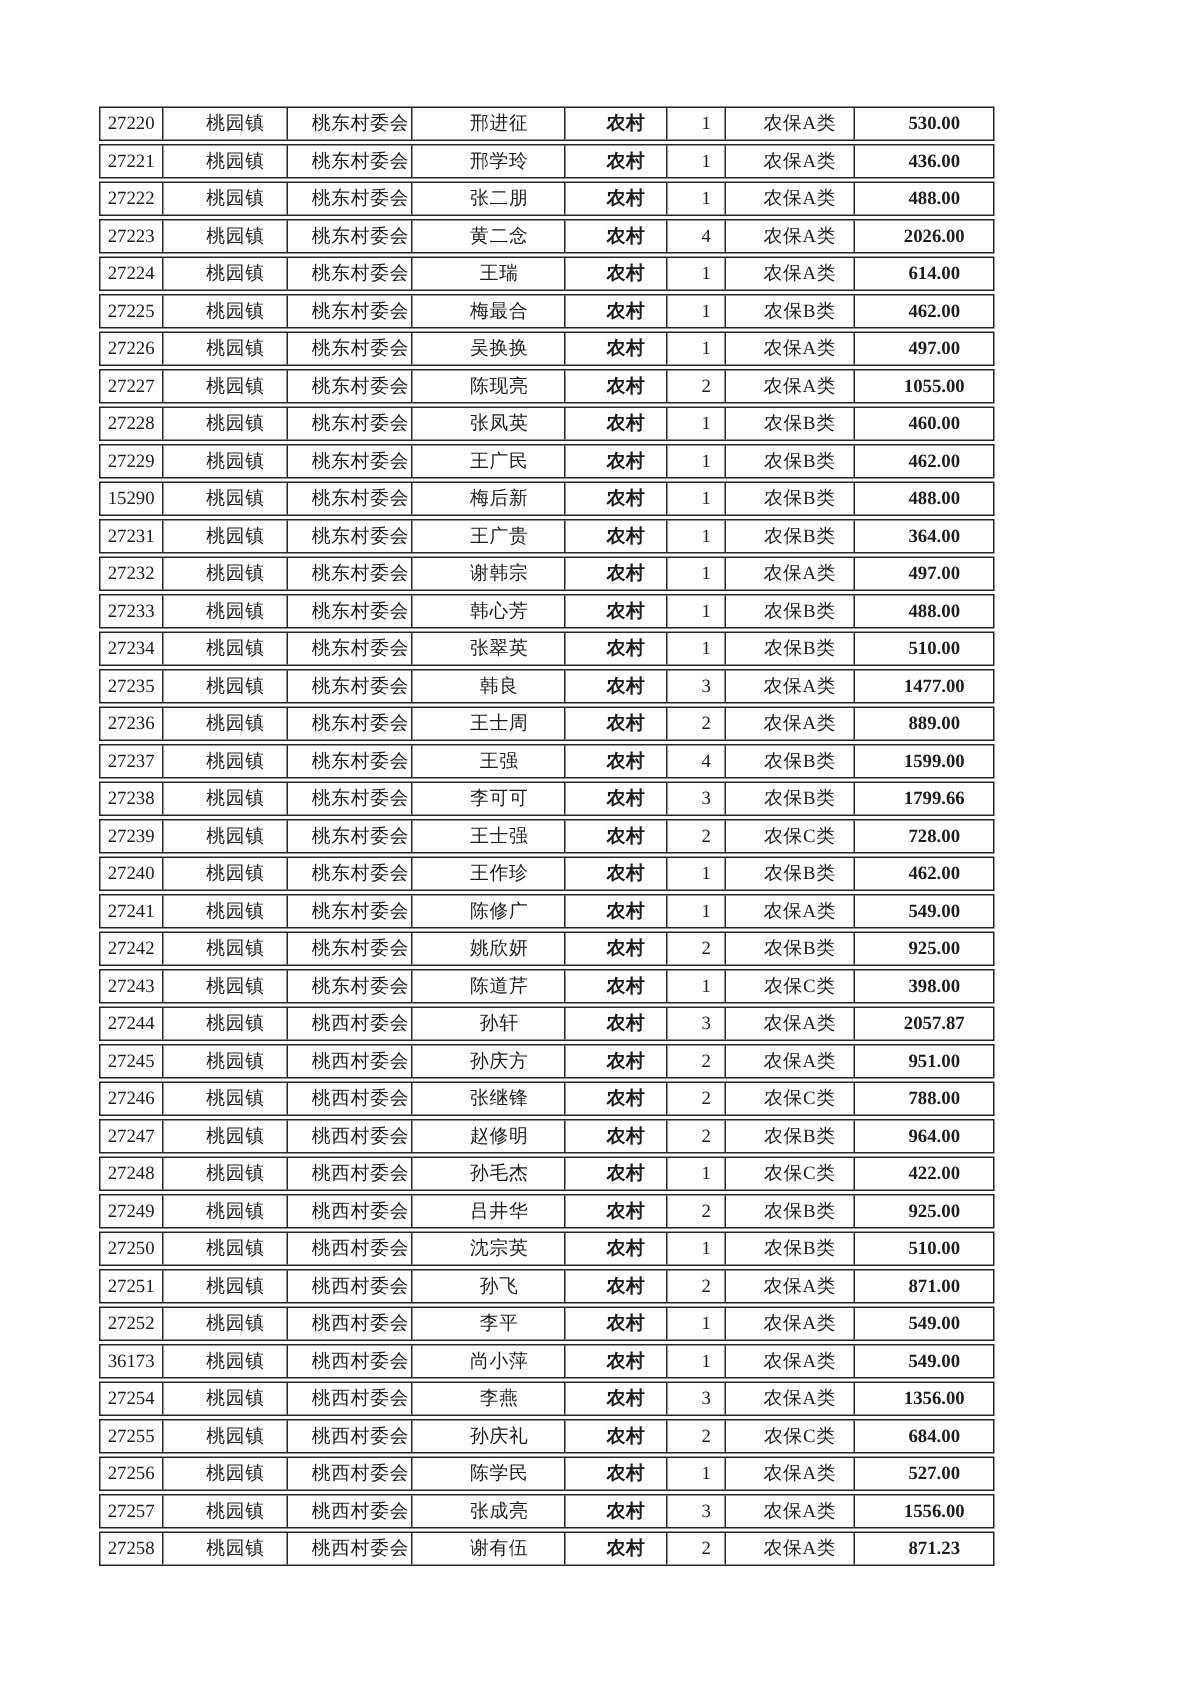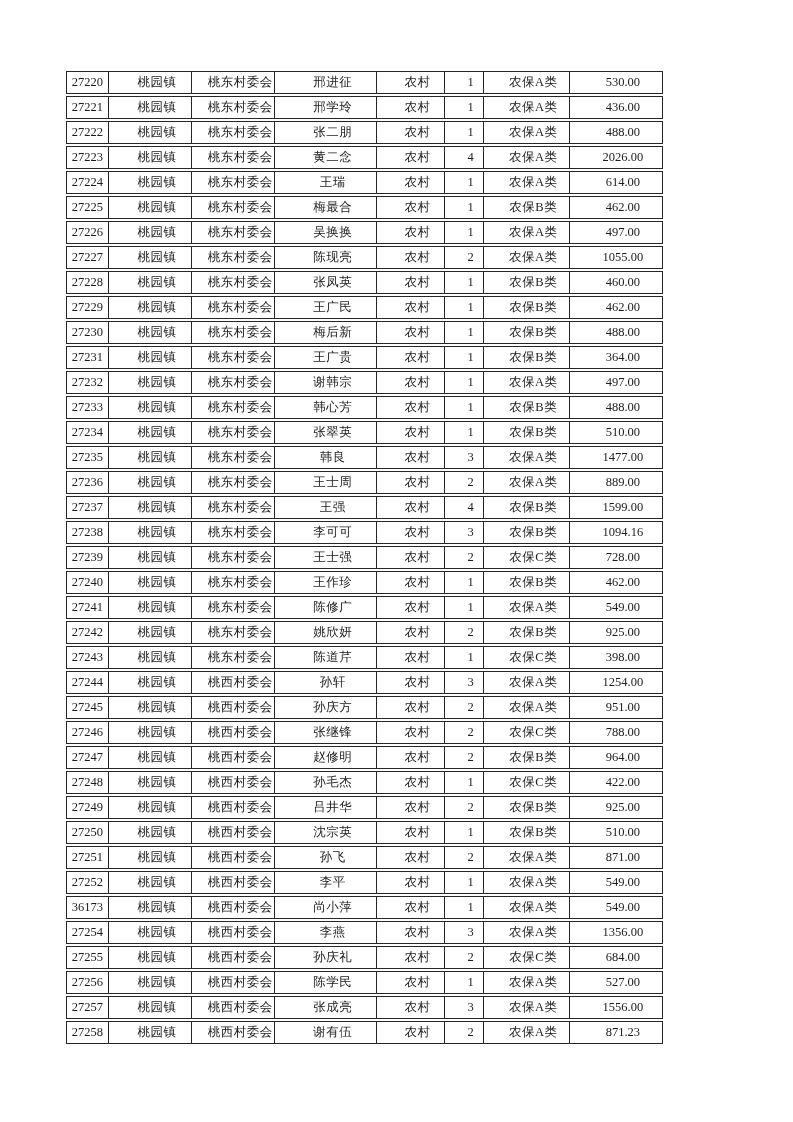--- a/index.html
+++ b/index.html
@@ -33,26 +33,26 @@
     border-right: 1px solid #262626;
     display: flex;
     align-items: center;
     justify-content: center;
     font-size: 12.5px;
     color: #1c1c1c;
     white-space: nowrap;
     overflow: hidden;
     letter-spacing: 0.5px;
   }
-  .cell:last-child { border-right: none; }
+  .cell:last-child { border-right: none; font-weight: bold; }
   .c0 { width: 50px; letter-spacing: 0; }
   .c1 { width: 83px; text-align: center; }
   .c2 { width: 83px; text-align: right; }
   .c3 { width: 105px; }
-  .c4 { width: 64px; }
+  .c4 { width: 64px; font-weight: bold; }
   .c5 { width: 30px; letter-spacing: 0; }
   .c6 { width: 86px; }
   .c7 { width: 94px; letter-spacing: 0; }
 </style>
 </head>
 <body>
 
 <div class="page">
   <div class="table" id="insurance-table">
       <div class="row">
@@ -149,21 +149,21 @@
         <div class="cell c0">27229</div>
         <div class="cell c1">桃园镇</div>
         <div class="cell c2">桃东村委会</div>
         <div class="cell c3">王广民</div>
         <div class="cell c4">农村</div>
         <div class="cell c5">1</div>
         <div class="cell c6">农保B类</div>
         <div class="cell c7">462.00</div>
       </div>
       <div class="row">
-        <div class="cell c0">27230</div>
+        <div class="cell c0">15290</div>
         <div class="cell c1">桃园镇</div>
         <div class="cell c2">桃东村委会</div>
         <div class="cell c3">梅后新</div>
         <div class="cell c4">农村</div>
         <div class="cell c5">1</div>
         <div class="cell c6">农保B类</div>
         <div class="cell c7">488.00</div>
       </div>
       <div class="row">
         <div class="cell c0">27231</div>
@@ -236,21 +236,21 @@
         <div class="cell c7">1599.00</div>
       </div>
       <div class="row">
         <div class="cell c0">27238</div>
         <div class="cell c1">桃园镇</div>
         <div class="cell c2">桃东村委会</div>
         <div class="cell c3">李可可</div>
         <div class="cell c4">农村</div>
         <div class="cell c5">3</div>
         <div class="cell c6">农保B类</div>
-        <div class="cell c7">1094.16</div>
+        <div class="cell c7">1799.66</div>
       </div>
       <div class="row">
         <div class="cell c0">27239</div>
         <div class="cell c1">桃园镇</div>
         <div class="cell c2">桃东村委会</div>
         <div class="cell c3">王士强</div>
         <div class="cell c4">农村</div>
         <div class="cell c5">2</div>
         <div class="cell c6">农保C类</div>
         <div class="cell c7">728.00</div>
@@ -296,21 +296,21 @@
         <div class="cell c7">398.00</div>
       </div>
       <div class="row">
         <div class="cell c0">27244</div>
         <div class="cell c1">桃园镇</div>
         <div class="cell c2">桃西村委会</div>
         <div class="cell c3">孙轩</div>
         <div class="cell c4">农村</div>
         <div class="cell c5">3</div>
         <div class="cell c6">农保A类</div>
-        <div class="cell c7">1254.00</div>
+        <div class="cell c7">2057.87</div>
       </div>
       <div class="row">
         <div class="cell c0">27245</div>
         <div class="cell c1">桃园镇</div>
         <div class="cell c2">桃西村委会</div>
         <div class="cell c3">孙庆方</div>
         <div class="cell c4">农村</div>
         <div class="cell c5">2</div>
         <div class="cell c6">农保A类</div>
         <div class="cell c7">951.00</div>

